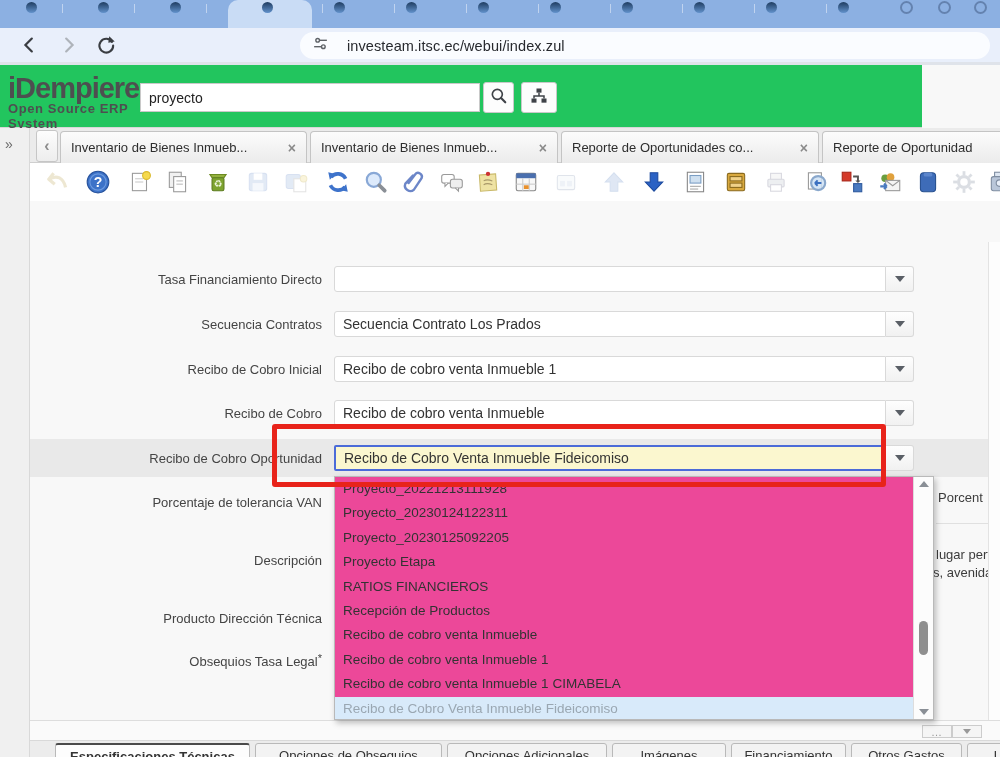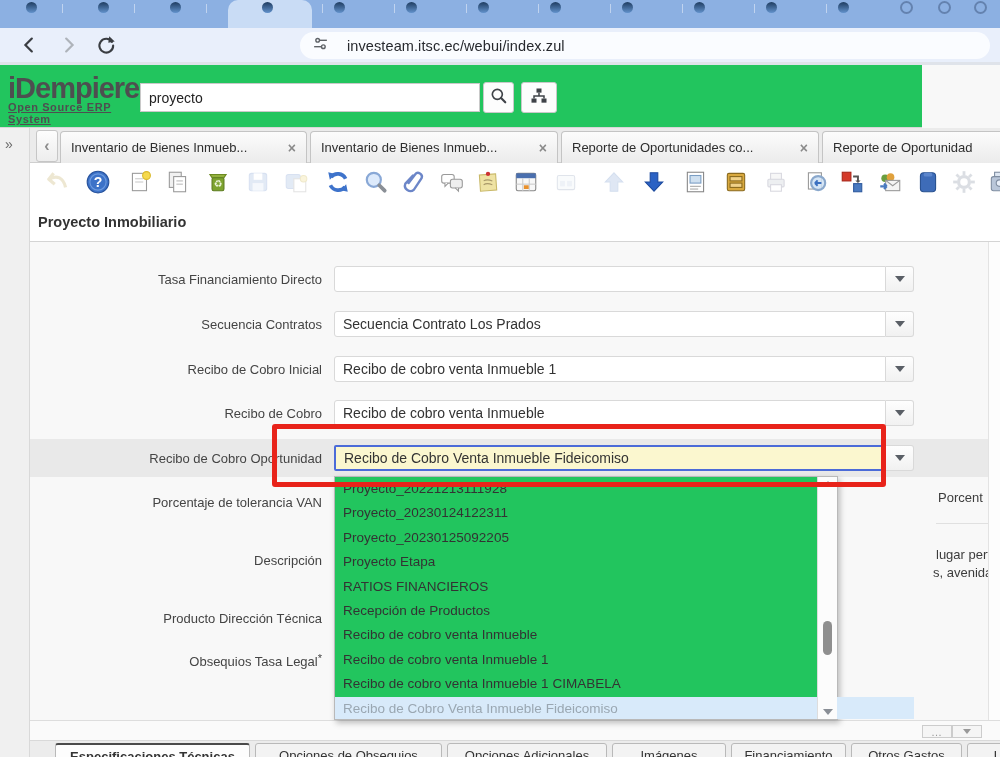--- a/index.html
+++ b/index.html
@@ -21,21 +21,21 @@
   .addr{position:absolute;left:300px;top:4px;width:690px;height:27px;background:#fafcff;
     border-radius:14px;display:flex;align-items:center;padding-left:12px;}
   .addr-url{font-size:14.5px;color:#27292e;margin-left:18px;letter-spacing:.1px;}
   .chrome-div{position:absolute;left:0;top:62px;width:1000px;height:3px;background:#dfe3ea;}
 
   
   .app-header{position:absolute;left:0;top:65px;width:922px;height:63px;background:#22c55e;
     border-bottom:1px solid #d7d7d7;}
   .logo{position:absolute;left:8px;top:10px;width:128px;}
   .logo-title{font-size:29px;font-weight:bold;color:#4e4e50;letter-spacing:-1px;line-height:26px;}
-  .logo-sub{font-size:11px;font-weight:bold;color:#4e4e50;letter-spacing:.6px;text-decoration:underline;}
+  .logo-sub{font-size:13px;font-weight:bold;color:#4e4e50;letter-spacing:.6px;}
   .g-search{position:absolute;left:140px;top:18px;width:340px;height:29px;border:1px solid #c9c9c9;
     background:#fff;font-size:14px;padding:0 8px;font-family:"Liberation Sans",sans-serif;color:#222;}
   .hbtn{position:absolute;top:17px;height:31px;background:#fdfdfd;border:1px solid #c9c9c9;border-radius:3px;
     display:flex;align-items:center;justify-content:center;}
 
   
   .sidebar{position:absolute;left:0;top:128px;width:30px;height:629px;background:#f0f0f0;
     border-right:1px solid #d9d9d9;}
   .expander{position:absolute;left:5px;top:8px;font-size:14px;color:#6b6b6b;cursor:pointer;}
 
@@ -72,21 +72,21 @@
   .tri-down{width:0;height:0;border-left:5px solid transparent;border-right:5px solid transparent;
     border-top:6px solid #5a5f66;}
   .tri-up{width:0;height:0;border-left:5px solid transparent;border-right:5px solid transparent;
     border-bottom:6px solid #8a8f96;}
   .req{color:#444;font-size:11px;position:relative;top:-4px;}
   .frag{position:absolute;font-size:13px;color:#3c3c3c;white-space:nowrap;}
   .sepline{position:absolute;height:1px;background:#e0e0e0;}
   .rscroll{position:absolute;left:958px;top:0;width:12px;height:478px;background:#fdfdfd;border-left:1px solid #e3e3e3;}
 
   
-  .popup{position:absolute;left:334px;top:476px;width:504px;height:244px;background:#22c55e;
+  .popup{position:absolute;left:334px;top:476px;width:600px;height:244px;background:#ec4899;
     border:1px solid #b9b9b9;box-shadow:2px 3px 6px rgba(0,0,0,.25);z-index:20;}
   .pitem{height:24.4px;line-height:24.4px;padding-left:8px;font-size:13.5px;color:#333;
     white-space:nowrap;overflow:hidden;}
   .pitem.sel{background:#d8eafa;color:#9aa7b2;}
   .plist{position:absolute;left:0;top:0;width:579px;height:242px;overflow:hidden;}
   .pscroll{position:absolute;right:0;top:0;width:20px;height:242px;background:#fcfcfc;border-left:1px solid #ddd;}
   .pthumb{position:absolute;left:5px;top:144px;width:9px;height:34px;background:#8f8f8f;border-radius:5px;}
   .parrow{position:absolute;left:4px;display:flex;justify-content:center;width:12px;}
 
   
@@ -375,23 +375,20 @@
         </svg></span>
     <span class="tbi" style="left:957px">
       <svg width="26" height="26" viewBox="0 0 24 24">
           <rect x="7" y="3" width="9" height="5" fill="#dde6f2" stroke="#7f8da1"></rect>
           <rect x="4" y="7" width="15" height="13" rx="2" fill="#b9c6d9" stroke="#7f8da1"></rect>
           <circle cx="11.5" cy="13" r="3" fill="#e8eef8" stroke="#7f8da1"></circle>
           <rect x="14" y="5" width="4" height="2.5" fill="#3e6cb8"></rect>
         </svg></span>
   </div>
 
-  <div class="title-row">
-    <span class="page-title">Proyecto Inmobiliario</span>
-  </div>
 
   <div class="form-area">
     <div class="rowband"></div>
 
     <div class="flabel link" style="top:30px">Tasa Financiamiento Directo</div>
     <input class="combo" style="top: 24px;" value="">
     <span class="combo-btn" style="top:24px">
         <span class="tri-down"></span>
       </span>
 

